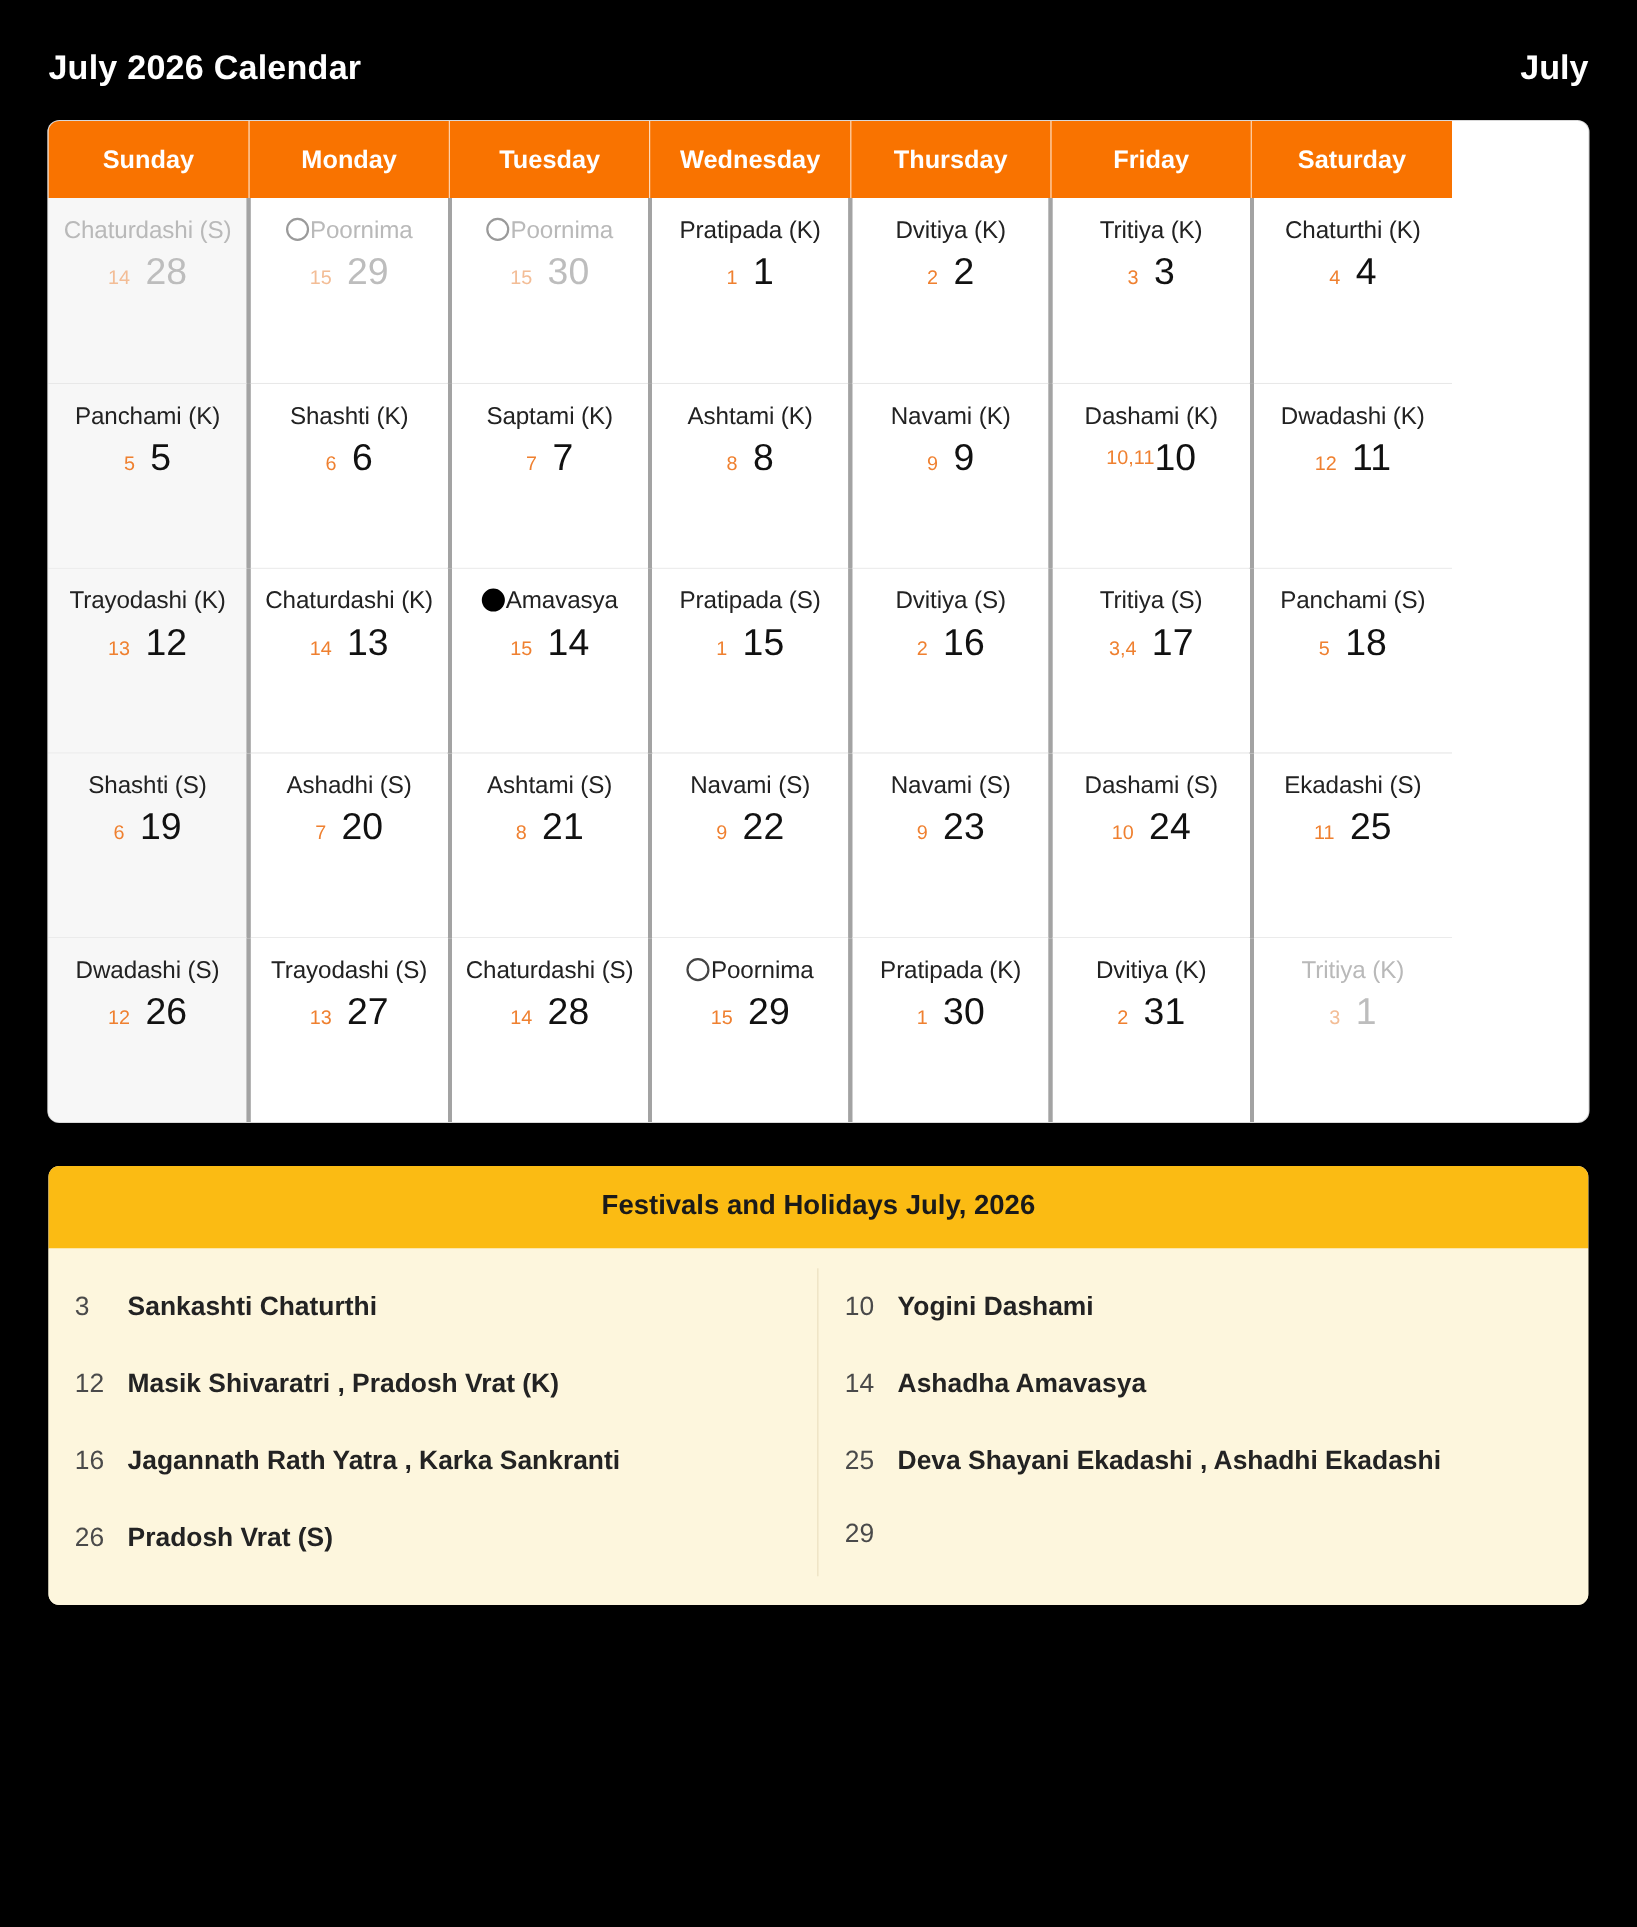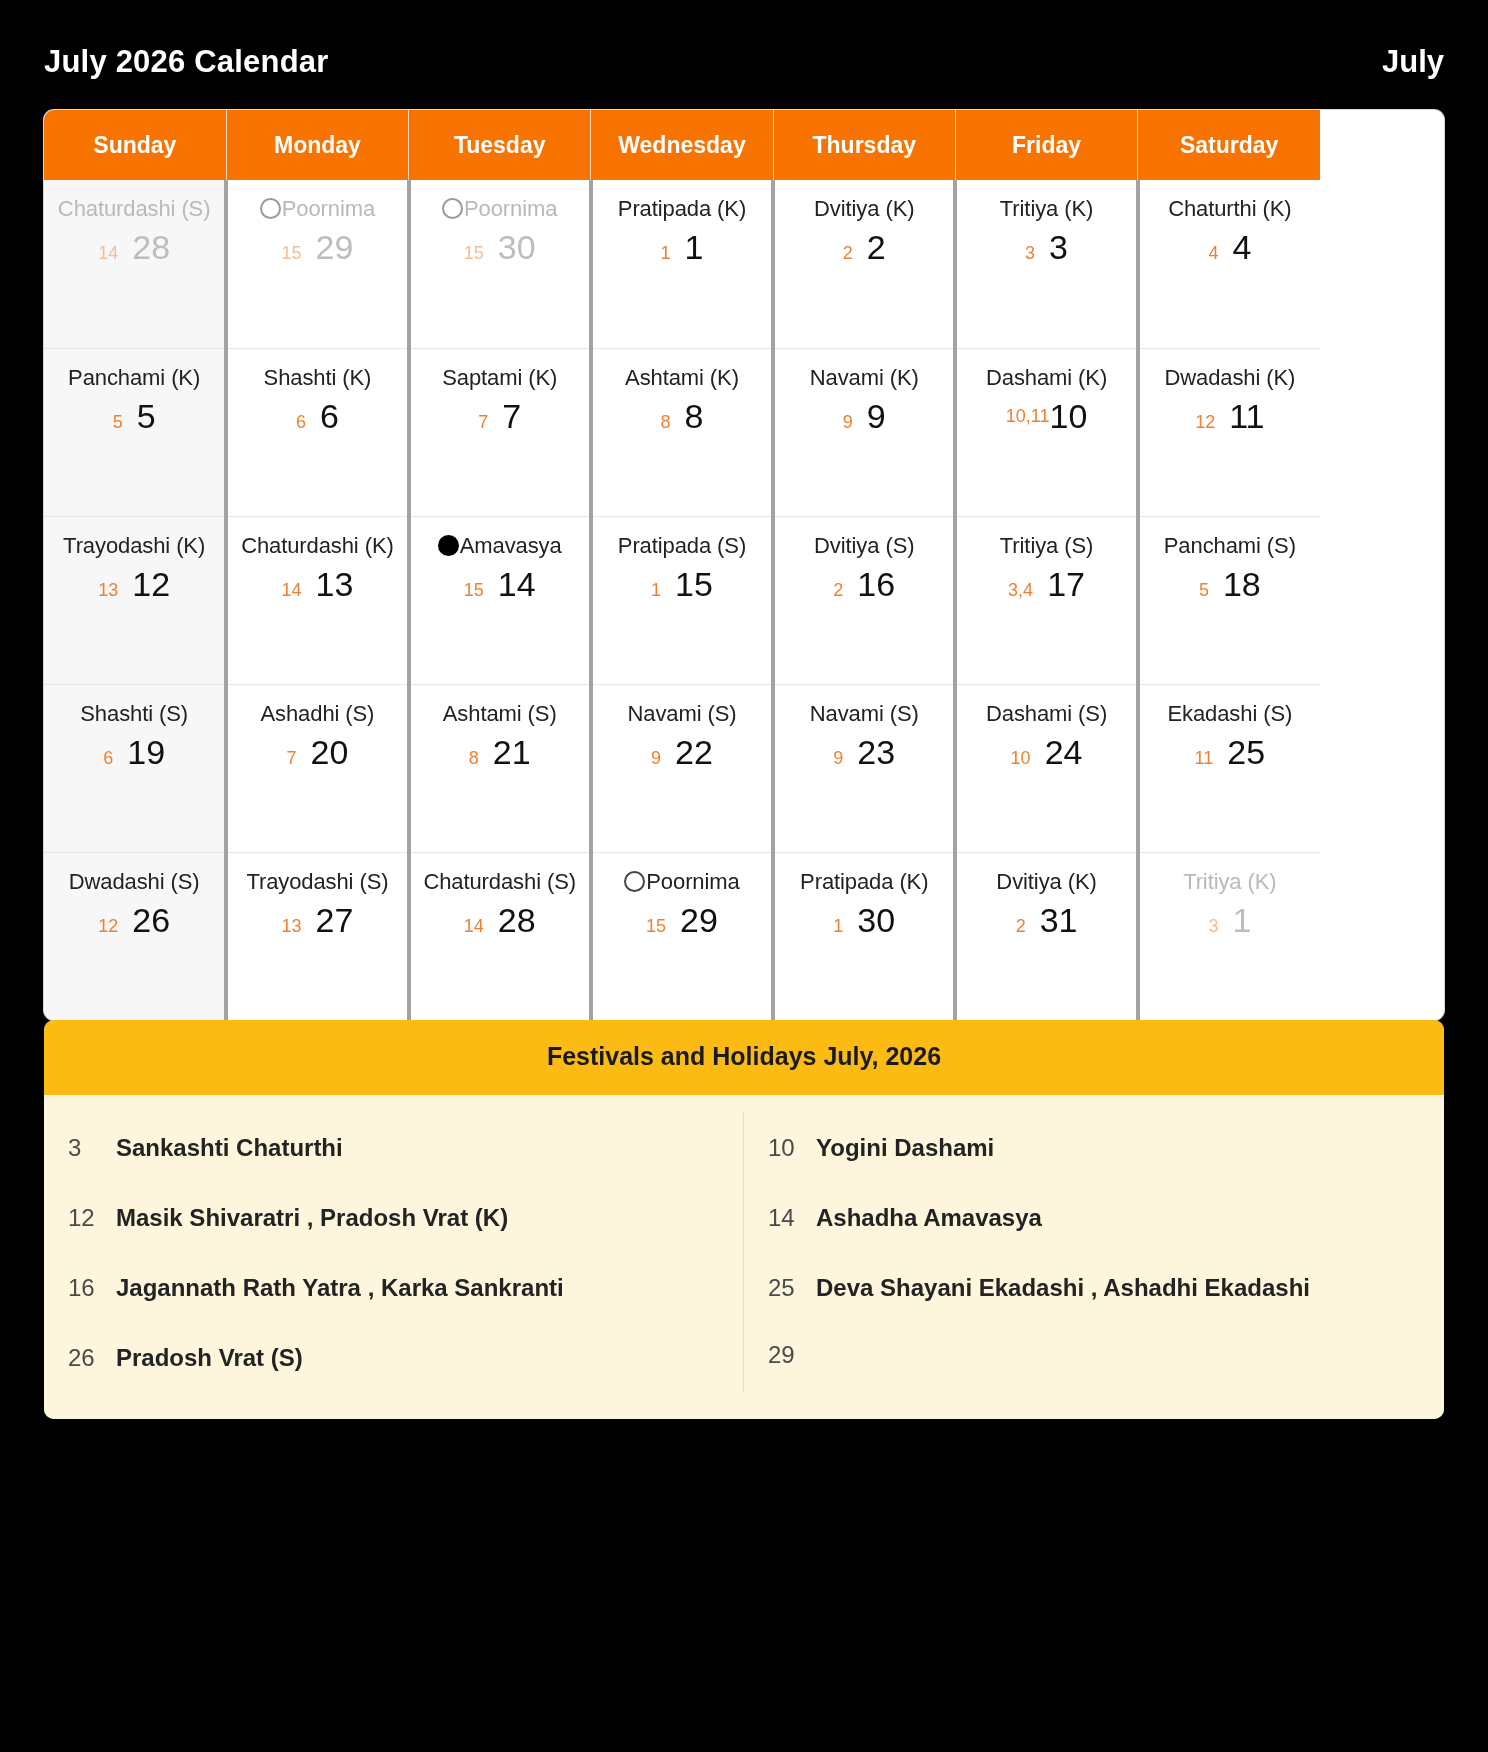--- a/index.html
+++ b/index.html
@@ -124,20 +124,21 @@
   }
 
   
   td.other .tithi { color: #b9b9b9; }
   td.other .daynum { color: #bdbdbd; }
   td.other .fest-num { color: #f3bd96; }
   td.other .moon.full { border-color: #9a9a9a; }
 
   
   .fest-panel {
+    margin-top: 40px;
     border-radius: 10px;
     overflow: hidden;
     background: #fdf6dd;
   }
   .fest-head {
     background: #fbbb13;
     color: #1a1a1a;
     font-size: 25px;
     font-weight: bold;
     text-align: center;

